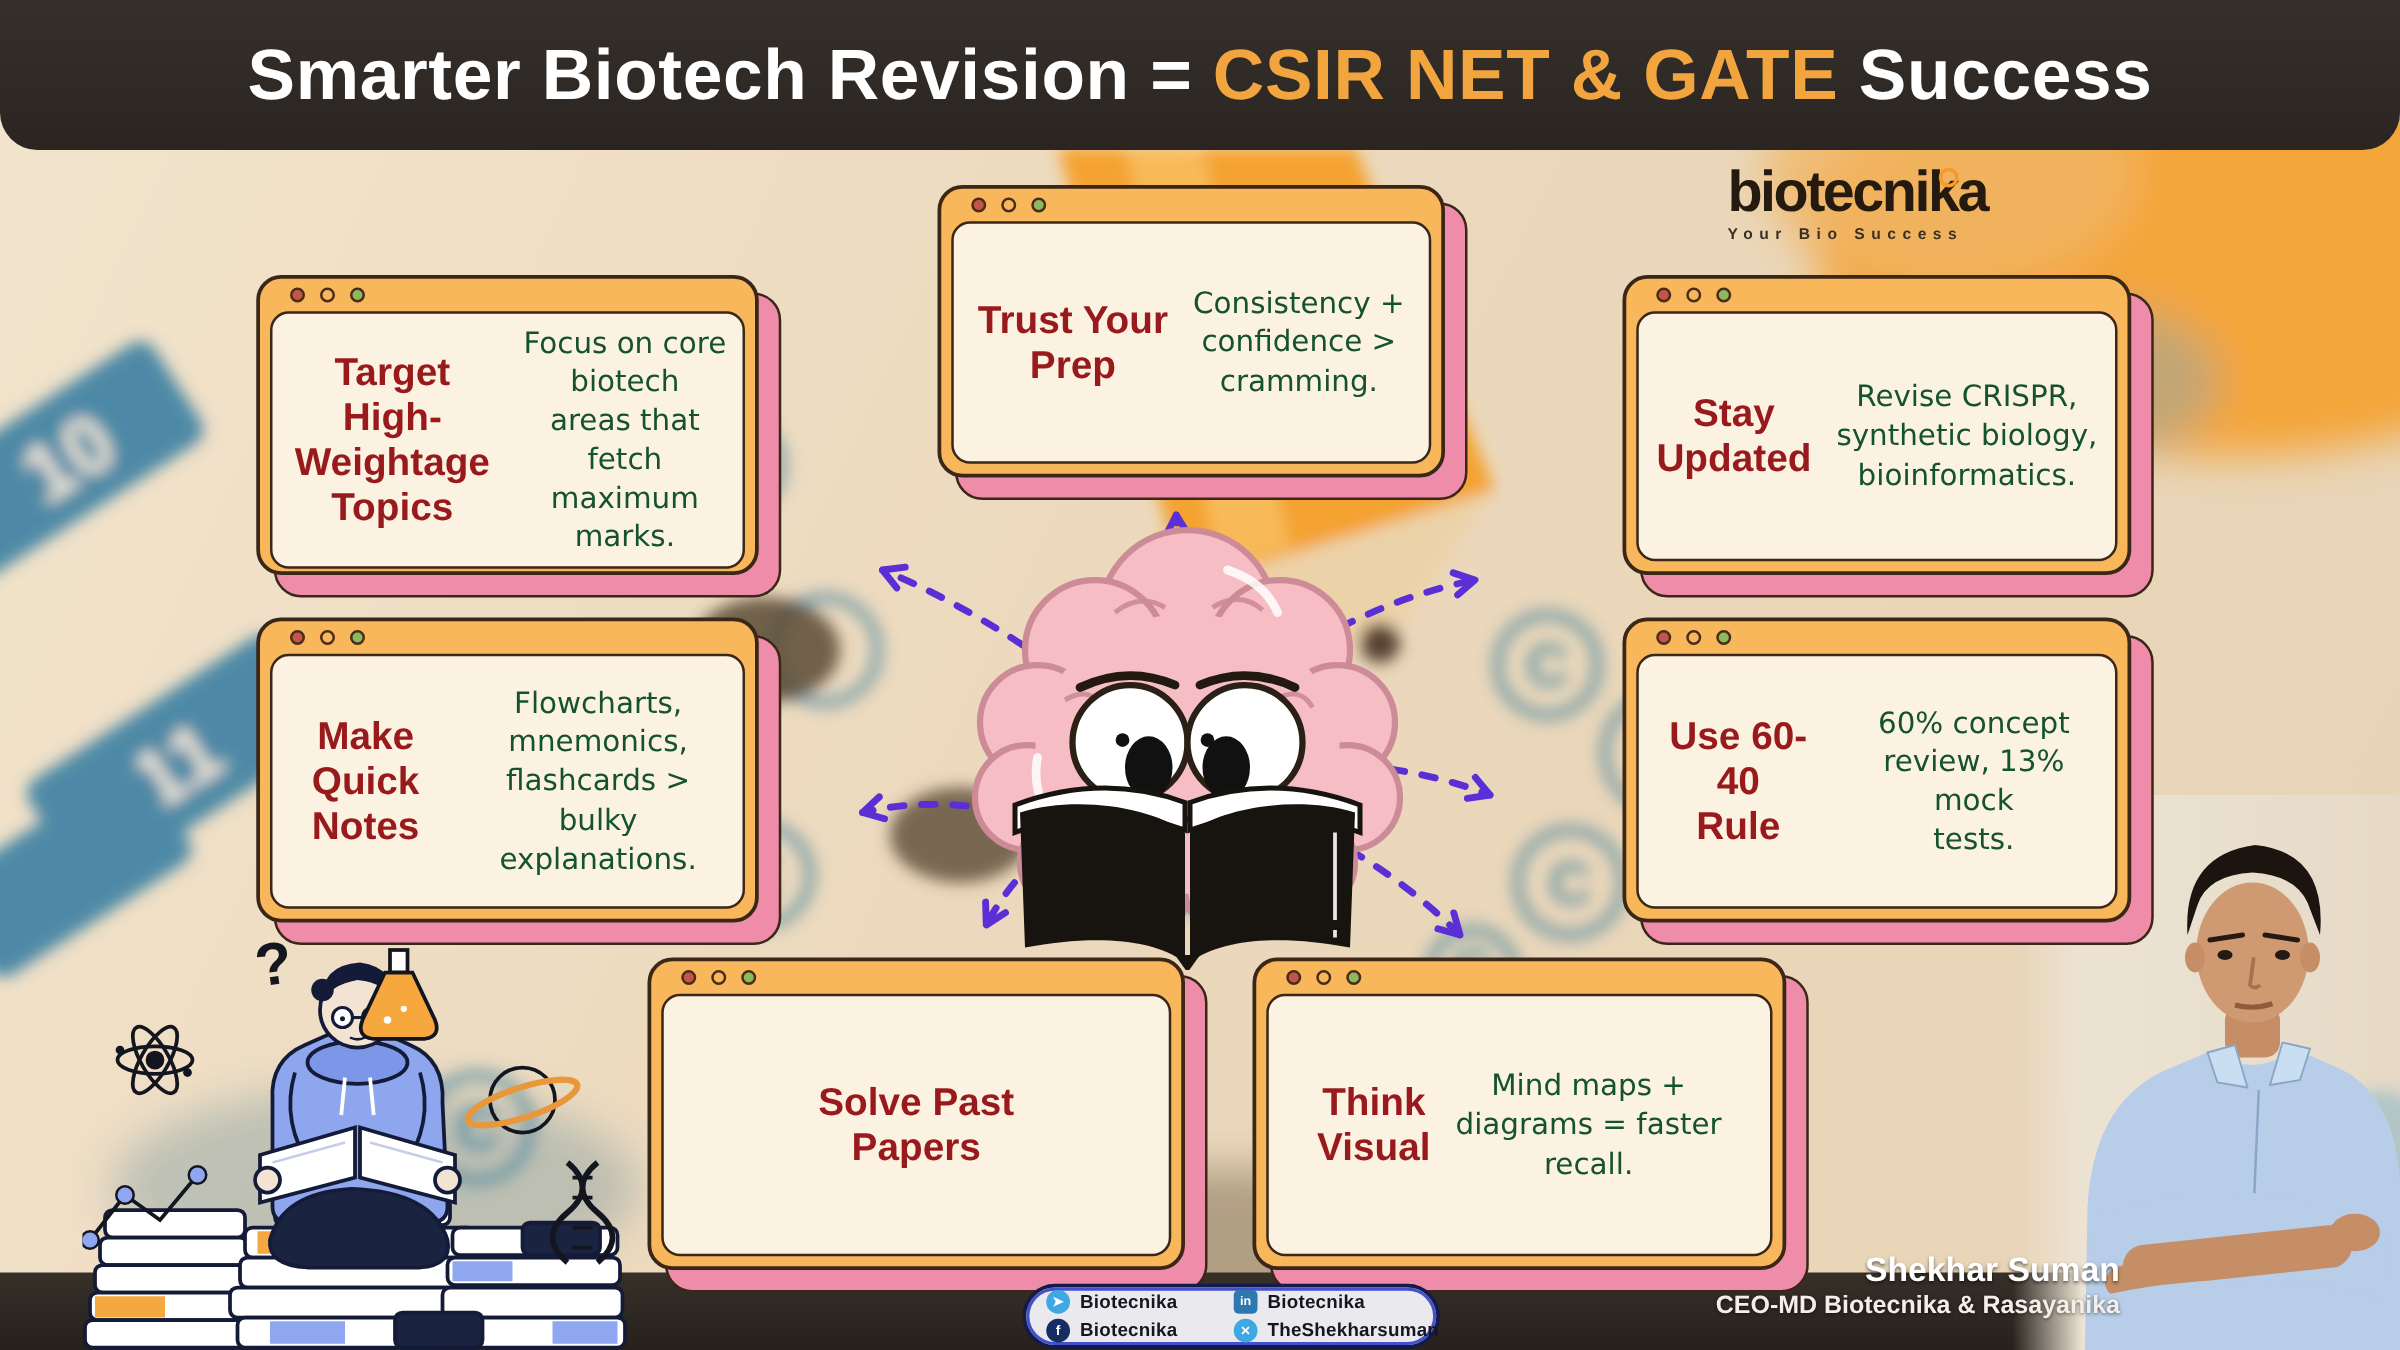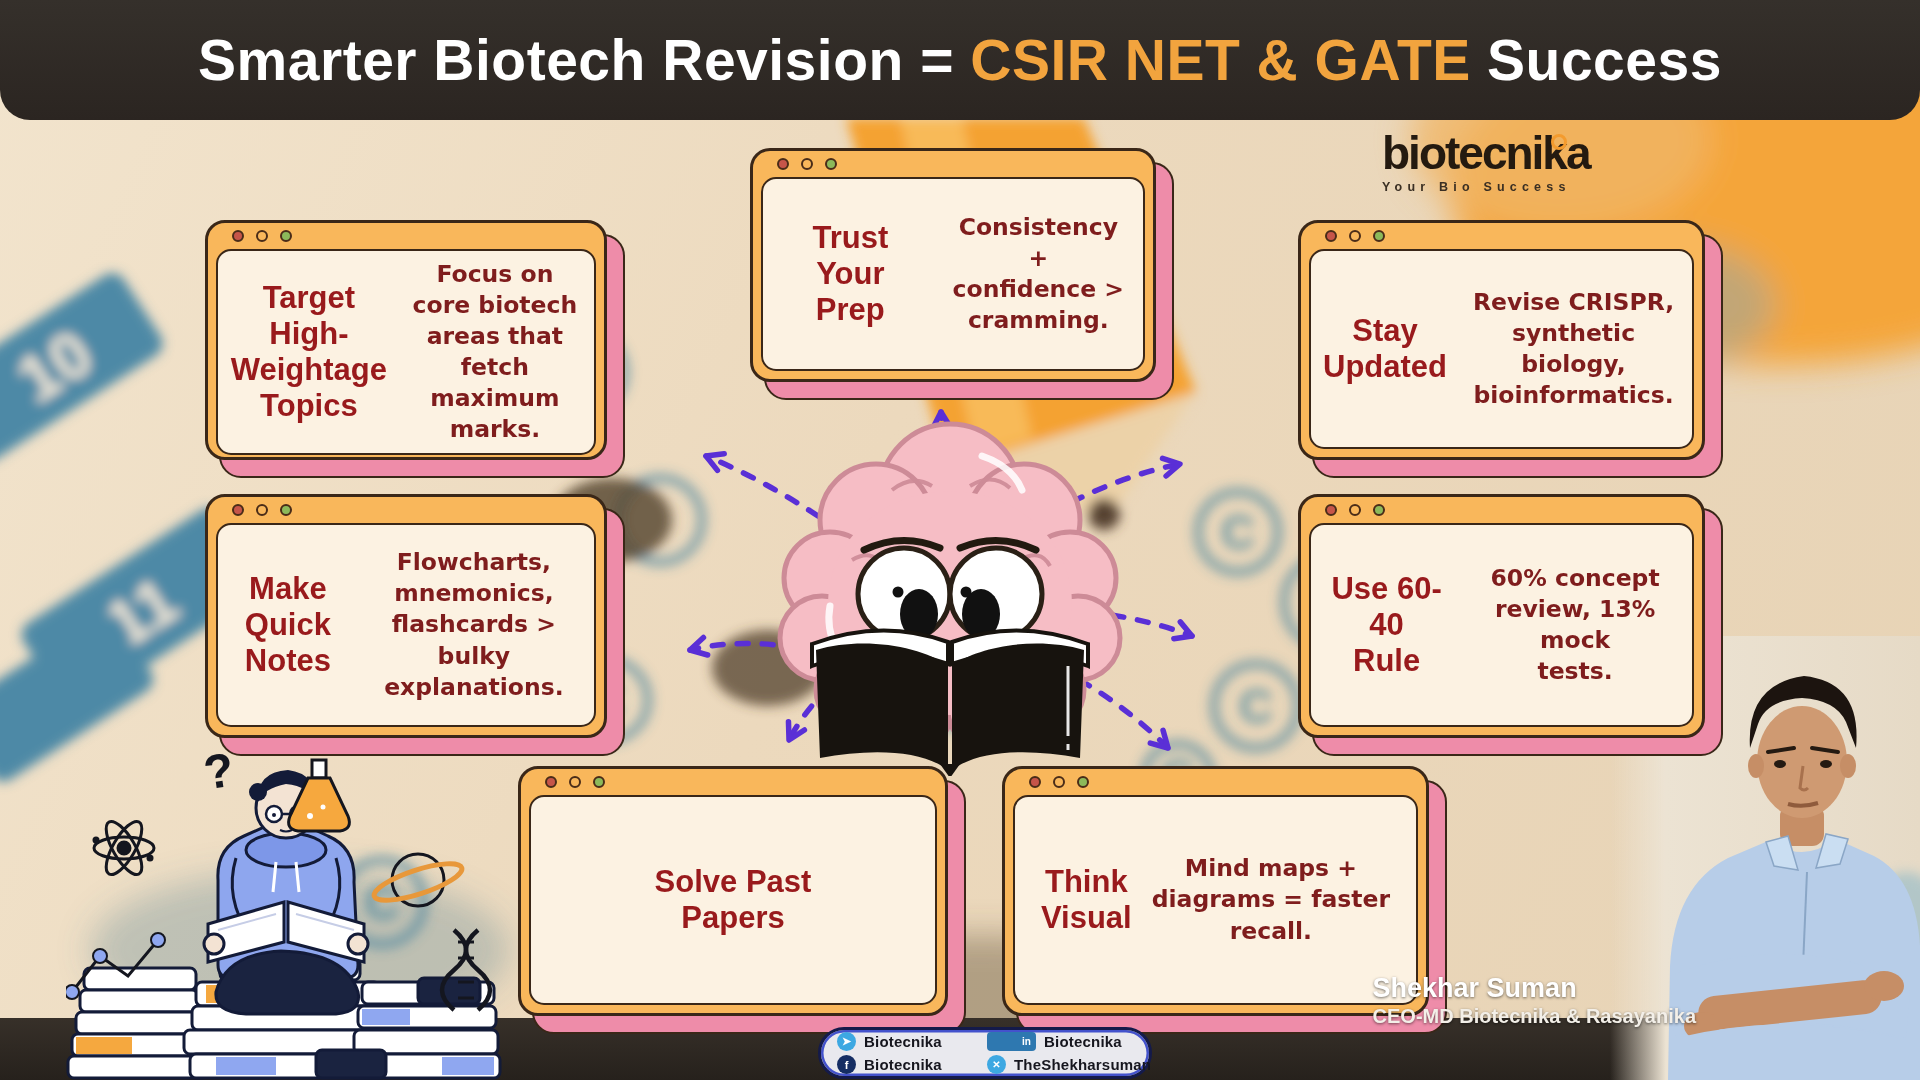--- a/index.html
+++ b/index.html
@@ -28,44 +28,44 @@
     border:3px solid #3a2718;border-radius:20px;display:flex;flex-direction:column;box-sizing:border-box;}
   .card-header{height:26px;display:flex;align-items:center;gap:12px;padding-left:24px;flex:0 0 auto;}
   .dot{width:12px;height:12px;border-radius:50%;border:2px solid #4a2c18;box-sizing:border-box;}
   .dot-red{background:#c65549;}
   .dot-mid{background:transparent;}
   .dot-green{background:#8cb95a;}
   .card-panel{flex:1;margin:0 8px 8px;background:#fcf2e2;border:2.5px solid #3a2718;border-radius:15px;
     display:flex;flex-direction:row;align-items:center;justify-content:center;gap:20px;
     padding:8px 12px;text-align:center;box-sizing:border-box;}
   .card-title{font-size:31px;font-weight:700;line-height:1.16;color:#991a1c;white-space:pre-line;}
-  .card-body{font-size:23.5px;line-height:1.32;color:#7f1d1d;white-space:pre-line;font-family:"DejaVu Sans","Liberation Sans",sans-serif;font-weight:bold;}
+  .card-body{font-size:23.5px;line-height:1.32;color:#14532d;white-space:pre-line;font-family:"DejaVu Sans","Liberation Sans",sans-serif;}
   
   .arrows{position:absolute;left:0;top:0;z-index:2;pointer-events:none;}
   .mascot{position:absolute;left:772px;top:398px;z-index:3;}
   .student{position:absolute;left:66px;top:730px;z-index:3;}
   .photo{position:absolute;left:1610px;top:636px;z-index:3;}
   
   .strip{position:absolute;left:0;top:1018px;width:1920px;height:62px;z-index:2;
     background:linear-gradient(#373029,#26211c);}
   
   .social{position:absolute;left:818px;top:1027px;width:334px;height:52px;z-index:6;
     background:#e9e9ee;border:3px solid #141a4a;border-radius:26px;
     box-shadow:inset 0 0 0 2.5px #4352cc;box-sizing:border-box;
     display:grid;grid-template-columns:150px 1fr;align-content:center;row-gap:2px;padding:2px 10px 2px 16px;}
   .social-item{display:flex;align-items:center;gap:8px;height:21px;}
   .si{width:19px;height:19px;border-radius:50%;color:#fff;display:flex;align-items:center;justify-content:center;
     font-size:11px;font-weight:700;flex:0 0 auto;}
   .si-telegram{background:#3da8e2;}
-  .si-linkedin{background:#2e78b0;border-radius:4px;font-size:10px;padding-left:30px;}
+  .si-linkedin{background:#2e78b0;border-radius:4px;font-size:10px;}
   .si-facebook{background:#152d63;}
   .si-x{background:#3da8e2;font-size:10px;}
   .social-handle{font-size:15px;font-weight:700;color:#16161e;letter-spacing:.2px;}
   
-  .credit{position:absolute;right:224px;top:974px;z-index:6;text-align:left;color:#fff;
+  .credit{position:absolute;right:224px;top:1002px;z-index:6;text-align:right;color:#fff;
     text-shadow:0 1px 3px rgba(0,0,0,.55);}
   .credit-name{font-size:27px;font-weight:700;line-height:1.1;}
   .credit-role{font-size:20px;font-weight:700;line-height:1.25;color:#f3efe8;}
 </style>
 </head>
 <body>
 
 <div class="stage">
 
   <svg class="bg-svg" width="1920" height="1080" aria-hidden="true">

